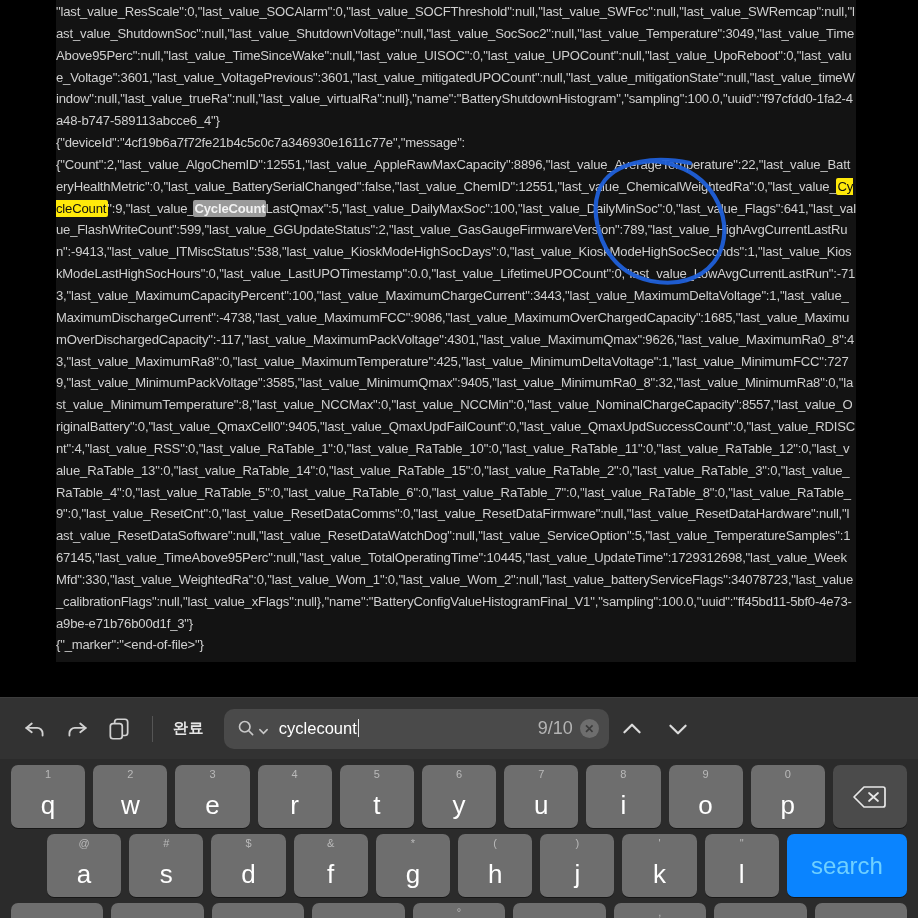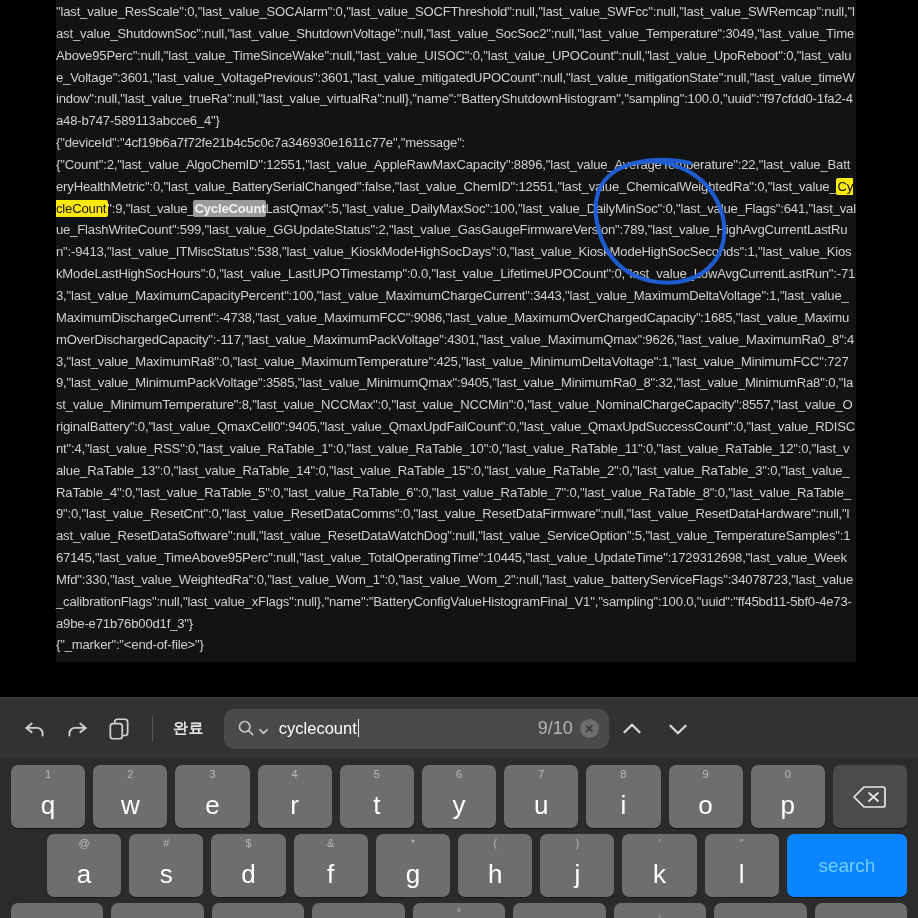--- a/index.html
+++ b/index.html
@@ -125,21 +125,21 @@
     font-size:11px; color:#b9b9b9; line-height:1;
   }
   .key.letter{ flex:1 1 0; }
   .key.backspace{
     flex:1 1 0; background:#4b4b4b;
     align-items:center; padding-bottom:0;
   }
   .key.enter{
     flex:1.62 1 0; background:#0a84ff;
     align-items:center; padding-bottom:0;
-    color:#6fd0ff; font-size:19px;
+    color:#6fd0ff; font-size:24px;
   }
   .row2-lead{ flex:0 0 36px; }
   .row3{ opacity:1; }
   .key.row3key{ height:63px; }
 </style>
 </head>
 <body>
 
 <div id="app">
 

